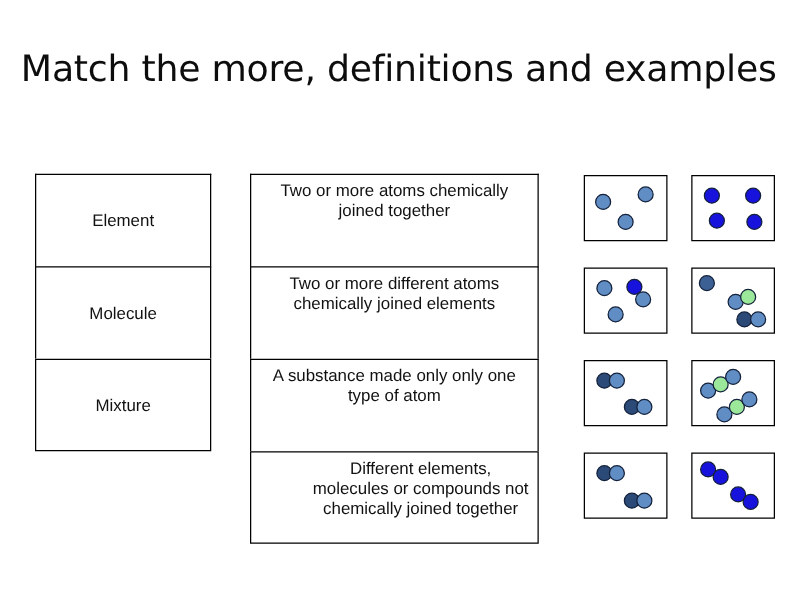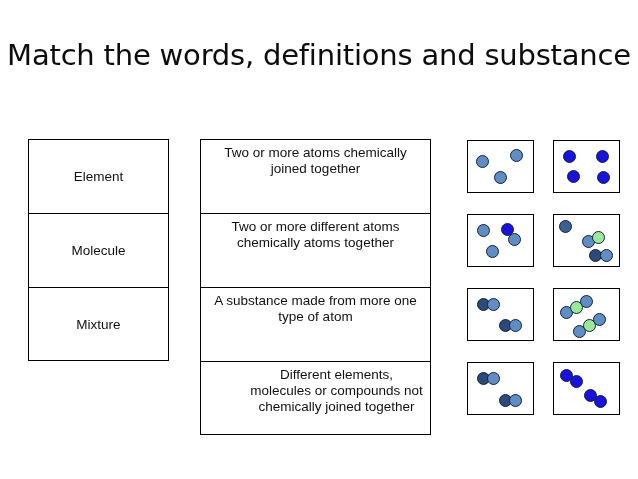--- a/index.html
+++ b/index.html
@@ -114,38 +114,38 @@
     border-radius: 50%;
     box-sizing: border-box;
     border: 1px solid #14213b;
   }
 </style>
 </head>
 <body>
 
 <div class="slide">
 
-  <div class="slide-title">Match the words, definitions and substance</div>
+  <div class="slide-title">Match the more, definitions and examples</div>
 
   <div class="words-col">
     <div class="word-box">
       <span>Element</span>
     </div>
     <div class="word-box">
       <span>Molecule</span>
     </div>
     <div class="word-box">
       <span>Mixture</span>
     </div>
   </div>
 
   <div class="defs-col">
     <div class="def-box">Two or more atoms chemically joined together</div>
-    <div class="def-box">Two or more different atoms chemically atoms together</div>
-    <div class="def-box">A substance made from more one type of atom</div>
+    <div class="def-box">Two or more different atoms chemically joined elements</div>
+    <div class="def-box">A substance made only only one type of atom</div>
     <div class="def-box">Different elements, molecules or compounds not chemically joined together</div>
   </div>
 
   <div class="examples-grid" id="examples-grid">
       <div class="example-row">
         <div class="example-box" title="three separate steel-blue atoms">
           <span class="atom" style="left: 8px; top: 14px; width: 13px; height: 13px; background: rgb(95, 141, 196); border-color: rgb(20, 33, 59);"></span>
           <span class="atom" style="left: 42px; top: 8px; width: 13px; height: 13px; background: rgb(95, 141, 196); border-color: rgb(20, 33, 59);"></span>
           <span class="atom" style="left: 26px; top: 30px; width: 13px; height: 13px; background: rgb(95, 141, 196); border-color: rgb(20, 33, 59);"></span>
         </div>

